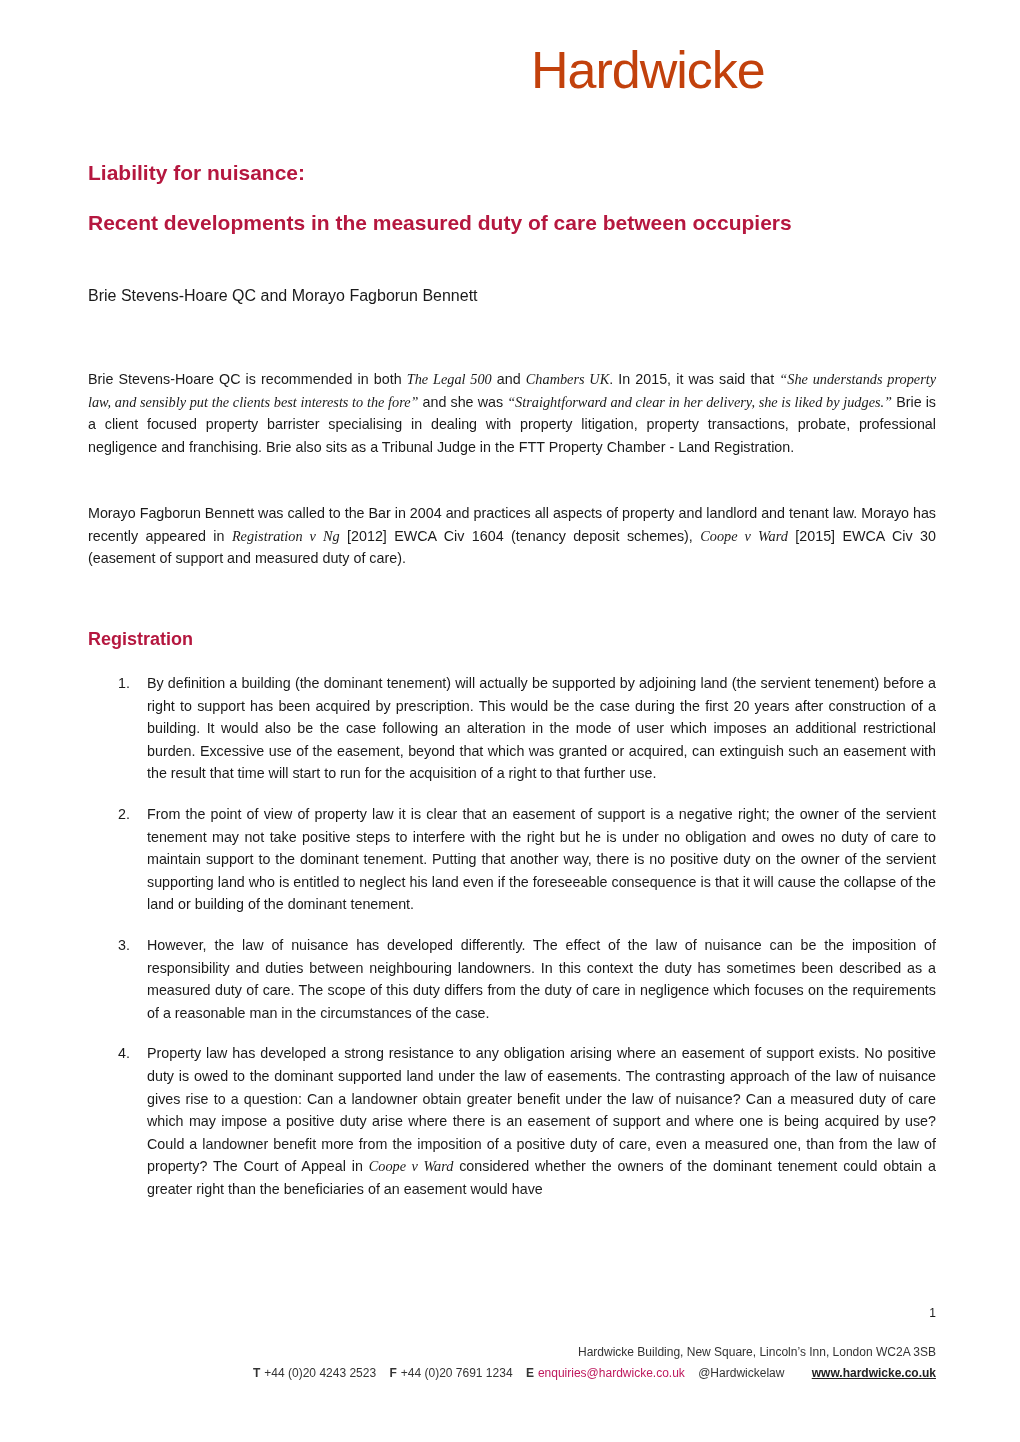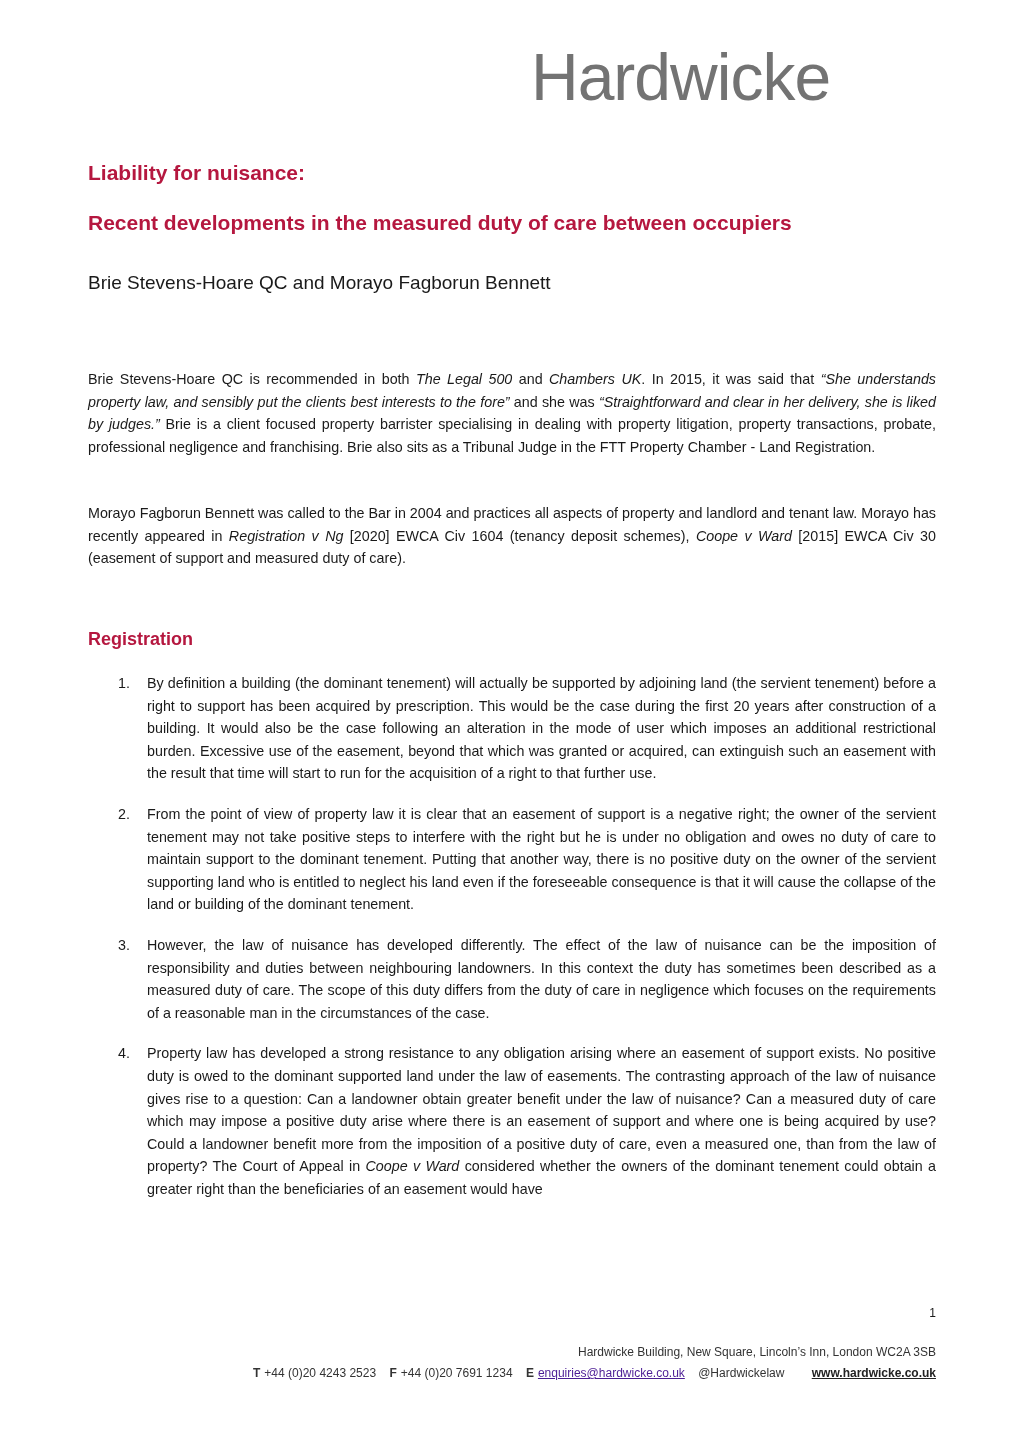--- a/index.html
+++ b/index.html
@@ -1,51 +1,51 @@
 <!DOCTYPE html>
 <html><head>
 <meta charset="utf-8">
 <style>
   html, body { margin: 0; padding: 0; background: #ffffff; }
   body { width: 1020px; height: 1442px; position: relative; overflow: hidden; font-family: "Liberation Sans", sans-serif; color: #1a1a1a; }
-  .logo { position: absolute; left: 531px; top: 44px; font-family: "Liberation Sans", sans-serif; font-size: 66px; color: #737373; letter-spacing: -1px; line-height: 1; }
+  .logo { position: absolute; left: 531px; top: 44px; font-family: "Liberation Sans", sans-serif; font-size: 52px; color: #c2410c; letter-spacing: -1px; line-height: 1; }
   .title { position: absolute; left: 88px; font-weight: bold; color: #b5173f; font-size: 21px; line-height: 1; margin: 0; }
   .t1 { top: 162px; }
   .t2 { top: 212px; }
-  .authors { position: absolute; left: 88px; top: 273px; font-size: 19px; line-height: 1; }
+  .authors { position: absolute; left: 88px; top: 288px; font-size: 16px; line-height: 1; }
   .para { position: absolute; left: 88px; width: 848px; font-size: 14.3px; line-height: 22.6px; text-align: justify; margin: 0; }
   .p1 { top: 368px; }
   .p2 { top: 502px; }
   .intro-h { position: absolute; left: 88px; top: 630px; font-weight: bold; color: #b5173f; font-size: 18px; line-height: 1; margin: 0; }
   ol.items { position: absolute; left: 88px; top: 672px; width: 848px; margin: 0; padding: 0; list-style: none; }
   ol.items li { position: relative; padding-left: 59px; font-size: 14.3px; line-height: 22.6px; text-align: justify; margin-bottom: 18px; }
   ol.items li .num { position: absolute; left: 30px; top: 0; }
   .pagenum { position: absolute; right: 84px; top: 1306px; font-size: 12px; }
   .footer-addr { position: absolute; right: 84px; top: 1345px; font-size: 12px; color: #333; }
   .footer-contact { position: absolute; right: 84px; top: 1366px; font-size: 12px; color: #333; white-space: nowrap; }
   .footer-contact .lbl { font-weight: bold; color: #333; margin-left: 10px; margin-right: 4px; }
   .footer-contact .lbl.first { margin-left: 0; }
-  .footer-contact a.email { color: #4c1d95; text-decoration: underline; }
+  .footer-contact a.email { color: #be185d; }
   .footer-contact .handle { margin-left: 10px; }
   .footer-contact a.web { color: #222; font-weight: bold; text-decoration: underline; margin-left: 24px; }
-  i { font-style: italic; }
+  i { font-style: italic; font-family: Liberation Serif, serif; }
 </style>
 </head>
 <body>
 
 <div class="logo">Hardwicke</div>
 
 <h1 class="title t1">Liability for nuisance:</h1>
 <h2 class="title t2">Recent developments in the measured duty of care between occupiers</h2>
 
 <div class="authors">Brie Stevens-Hoare QC and Morayo Fagborun Bennett</div>
 
 <p class="para p1"><span>Brie Stevens-Hoare QC is recommended in both </span><i>The Legal 500</i><span> and </span><i>Chambers UK</i><span>. In 2015, it was said that </span><i>“She understands property law, and sensibly put the clients best interests to the fore”</i><span> and she was </span><i>“Straightforward and clear in her delivery, she is liked by judges.”</i><span> Brie is a client focused property barrister specialising in dealing with property litigation, property transactions, probate, professional negligence and franchising. Brie also sits as a Tribunal Judge in the FTT Property Chamber - Land Registration.</span></p>
 
-<p class="para p2"><span>Morayo Fagborun Bennett was called to the Bar in 2004 and practices all aspects of property and landlord and tenant law. Morayo has recently appeared in </span><i>Registration v Ng</i><span> [2020] EWCA Civ 1604 (tenancy deposit schemes), </span><i>Coope v Ward</i><span> [2015] EWCA Civ 30 (easement of support and measured duty of care).</span></p>
+<p class="para p2"><span>Morayo Fagborun Bennett was called to the Bar in 2004 and practices all aspects of property and landlord and tenant law. Morayo has recently appeared in </span><i>Registration v Ng</i><span> [2012] EWCA Civ 1604 (tenancy deposit schemes), </span><i>Coope v Ward</i><span> [2015] EWCA Civ 30 (easement of support and measured duty of care).</span></p>
 
 <h3 class="intro-h">Registration</h3>
 
 <ol class="items">
   <li><span class="num">1.</span><span>By definition a building (the dominant tenement) will actually be supported by adjoining land (the servient tenement) before a right to support has been acquired by prescription. This would be the case during the first 20 years after construction of a building. It would also be the case following an alteration in the mode of user which imposes an additional restrictional burden. Excessive use of the easement, beyond that which was granted or acquired, can extinguish such an easement with the result that time will start to run for the acquisition of a right to that further use.</span></li>
   <li><span class="num">2.</span><span>From the point of view of property law it is clear that an easement of support is a negative right; the owner of the servient tenement may not take positive steps to interfere with the right but he is under no obligation and owes no duty of care to maintain support to the dominant tenement. Putting that another way, there is no positive duty on the owner of the servient supporting land who is entitled to neglect his land even if the foreseeable consequence is that it will cause the collapse of the land or building of the dominant tenement.</span></li>
   <li><span class="num">3.</span><span>However, the law of nuisance has developed differently. The effect of the law of nuisance can be the imposition of responsibility and duties between neighbouring landowners. In this context the duty has sometimes been described as a measured duty of care. The scope of this duty differs from the duty of care in negligence which focuses on the requirements of a reasonable man in the circumstances of the case.</span></li>
   <li><span class="num">4.</span><span>Property law has developed a strong resistance to any obligation arising where an easement of support exists. No positive duty is owed to the dominant supported land under the law of easements. The contrasting approach of the law of nuisance gives rise to a question: Can a landowner obtain greater benefit under the law of nuisance? Can a measured duty of care which may impose a positive duty arise where there is an easement of support and where one is being acquired by use? Could a landowner benefit more from the imposition of a positive duty of care, even a measured one, than from the law of property? The Court of Appeal in </span><i>Coope v Ward</i><span> considered whether the owners of the dominant tenement could obtain a greater right than the beneficiaries of an easement would have</span></li>
 </ol>
 

